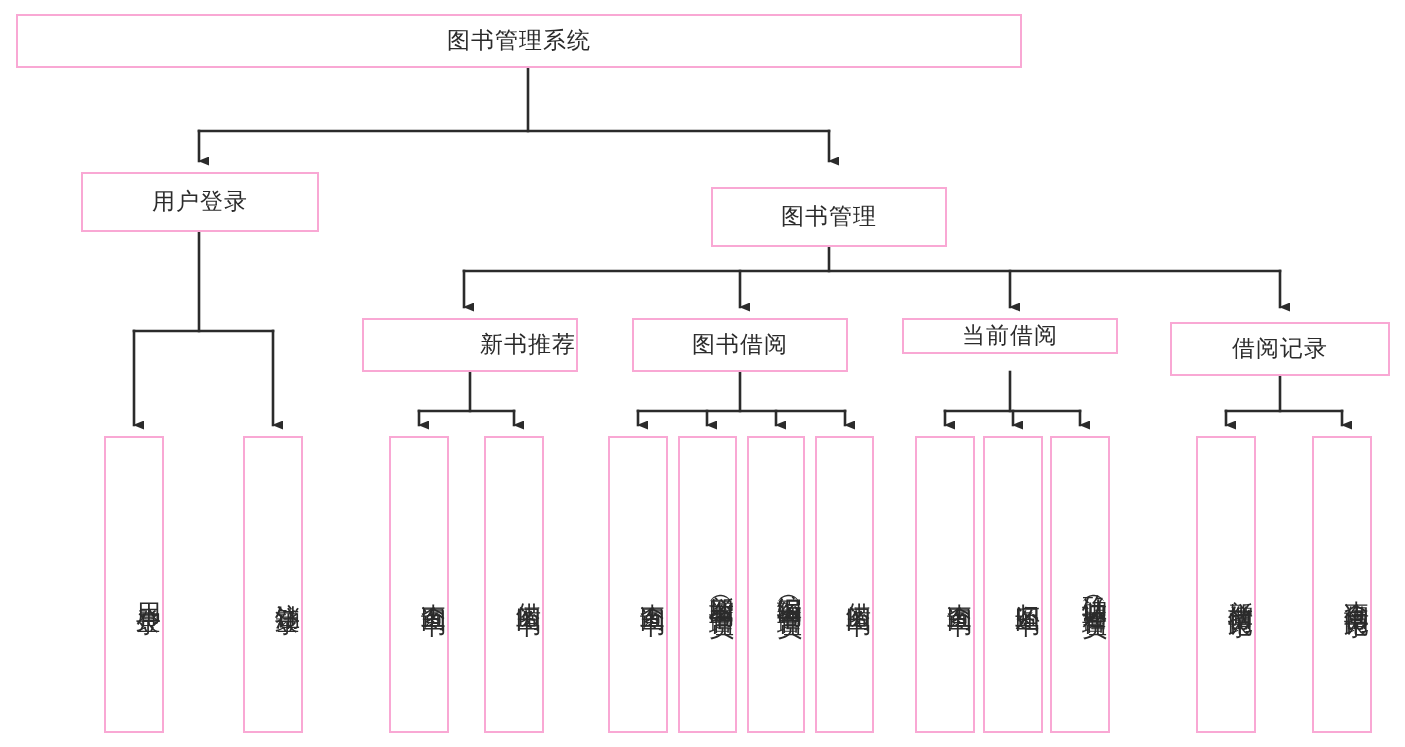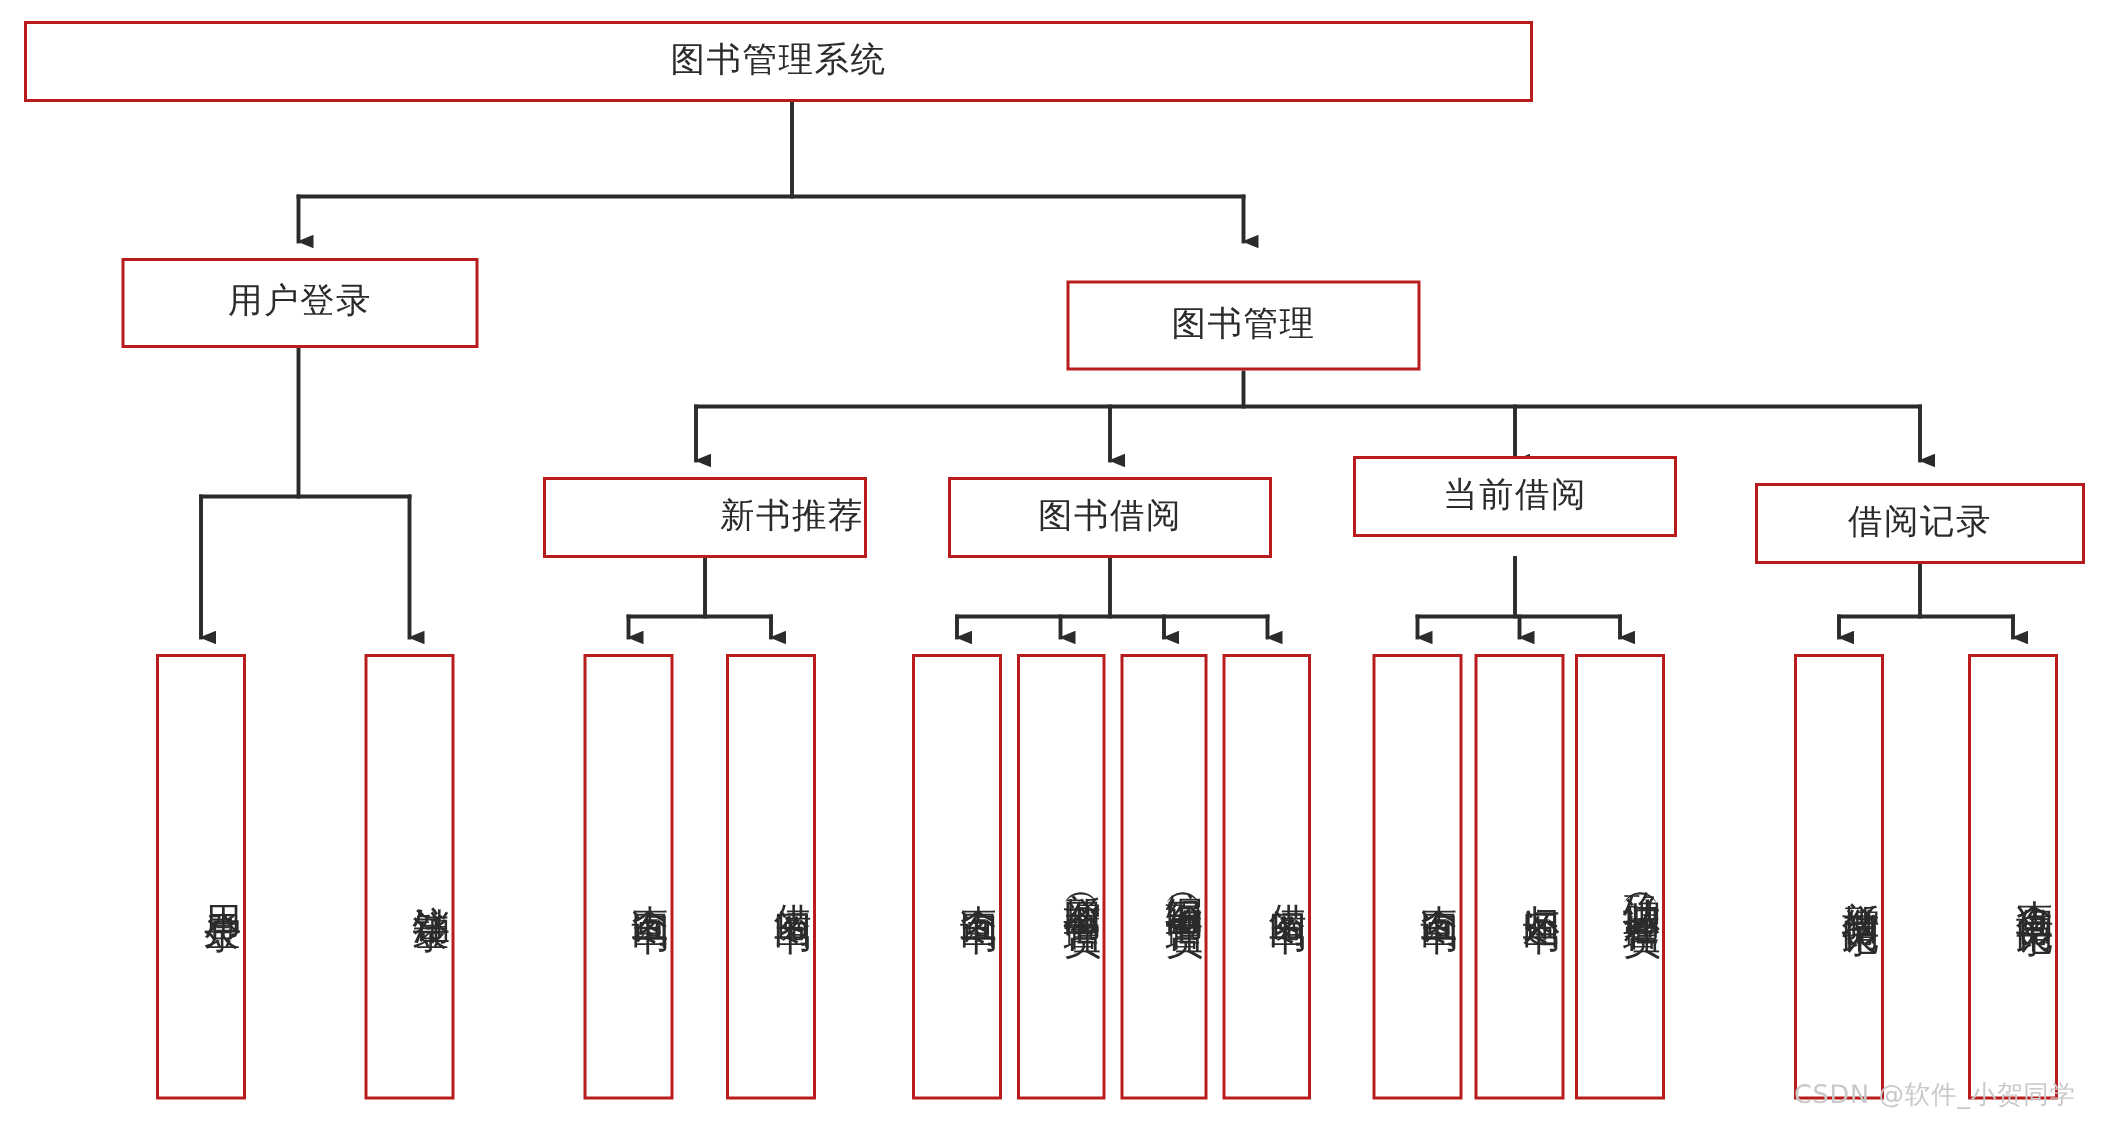--- a/index.html
+++ b/index.html
@@ -21,21 +21,21 @@
     position: absolute;
     left: 0;
     top: 0;
     width: 1405px;
     height: 747px;
   }
   .node-box {
     position: absolute;
     box-sizing: border-box;
     background: #ffffff;
-    border: 2px solid #b91c1c;
+    border: 2px solid #f9a8d4;
     display: flex;
     align-items: center;
     justify-content: center;
     color: #2b2b2b;
   }
   .node-box.horizontal {
     font-size: 23px;
     letter-spacing: 1px;
     line-height: 1.2;
     text-align: center;
@@ -120,21 +120,21 @@
       </div>
       <div class="node-box horizontal" style="left: 711px; top: 172px; width: 236px; height: 60px; margin-top: 15px;">
         <span class="node-label">图书管理</span>
       </div>
       <div class="node-box horizontal" style="left: 362px; top: 318px; width: 216px; height: 54px; justify-content: flex-end;">
         <span class="node-label">新书推荐</span>
       </div>
       <div class="node-box horizontal" style="left: 632px; top: 318px; width: 216px; height: 54px;">
         <span class="node-label">图书借阅</span>
       </div>
-      <div class="node-box horizontal" style="left: 902px; top: 304px; width: 216px; height: 54px;">
+      <div class="node-box horizontal" style="left: 902px; top: 318px; width: 216px; height: 36px; font-family: Liberation Serif, serif;">
         <span class="node-label">当前借阅</span>
       </div>
       <div class="node-box horizontal" style="left: 1170px; top: 322px; width: 220px; height: 54px;">
         <span class="node-label">借阅记录</span>
       </div>
       <div class="node-box vertical" style="left: 104px; top: 436px; width: 60px; height: 297px;">
         <span class="node-label">用户登录</span>
       </div>
       <div class="node-box vertical" style="left: 243px; top: 436px; width: 60px; height: 297px;">
         <span class="node-label">注销登录</span>
@@ -167,15 +167,14 @@
         <span class="node-label">确认归还（管理员）</span>
       </div>
       <div class="node-box vertical" style="left: 1196px; top: 436px; width: 60px; height: 297px;">
         <span class="node-label">新增借阅记录</span>
       </div>
       <div class="node-box vertical" style="left: 1312px; top: 436px; width: 60px; height: 297px;">
         <span class="node-label">查询借阅记录</span>
       </div>
     </div>
 
-  <div class="watermark" style="left: 1196px; top: 718px;">CSDN @软件_小贺同学</div>
 
 </div>
 
 </body></html>

